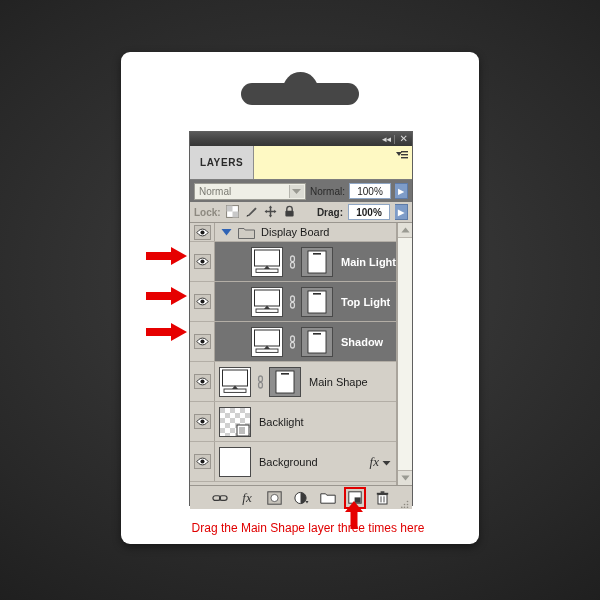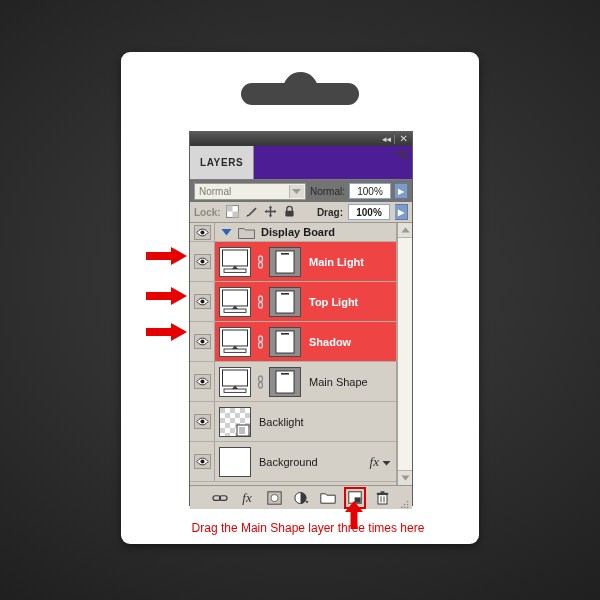--- a/index.html
+++ b/index.html
@@ -63,21 +63,21 @@
     color: #d8d8d8; font-size: 9px; line-height: 12px;
     font-family: "DejaVu Sans", sans-serif;
   }
   #tb-collapse { right: 21px; }
   #tb-sep { right: 16px; color: #8a8a8a; }
   #tb-close { right: 4px; font-size: 10px; }
 
   
   #tab-strip {
     height: 34px;
-    background: #4c1d95;
+    background: #fef9c3;
     border-bottom: 1px solid #7d7d7d;
     position: relative;
     display: flex;
     align-items: stretch;
   }
   #tab-layers {
     background: #d7d7d7;
     padding: 0 10px;
     display: flex; align-items: center;
     font-weight: bold;
@@ -159,22 +159,22 @@
     border-right: 1px solid #a9a49c;
   }
   .row {
     display: flex;
     align-items: center;
     height: 40px;
     border-bottom: 1px solid #b3aea6;
     background: #d4d0c8;
     position: relative;
   }
-  .row.group { height: 19px; font-weight: bold; }
-  .row.selected { background: #ef4444; }
+  .row.group { height: 19px; }
+  .row.selected { background: #737373; gap: 32px; }
   .row.selected .row-name { color: #ffffff; font-weight: bold; }
   .eye-cell {
     width: 25px; height: 100%;
     display: flex; align-items: center; justify-content: center;
     background: #d4d0c8;
     border-right: 1px solid #a9a49c;
     flex: 0 0 25px;
   }
   .eye-box {
     width: 17px; height: 15px;

